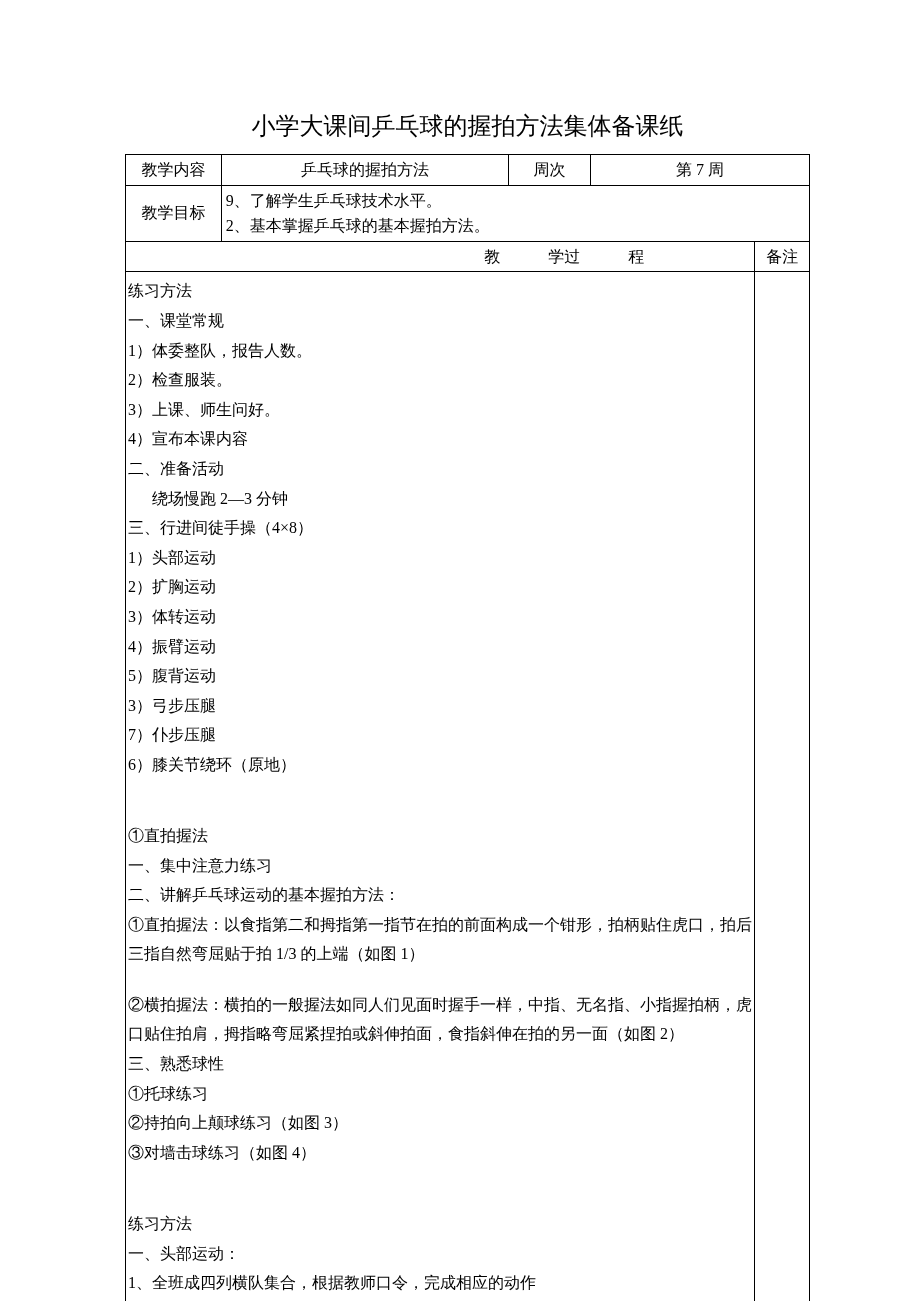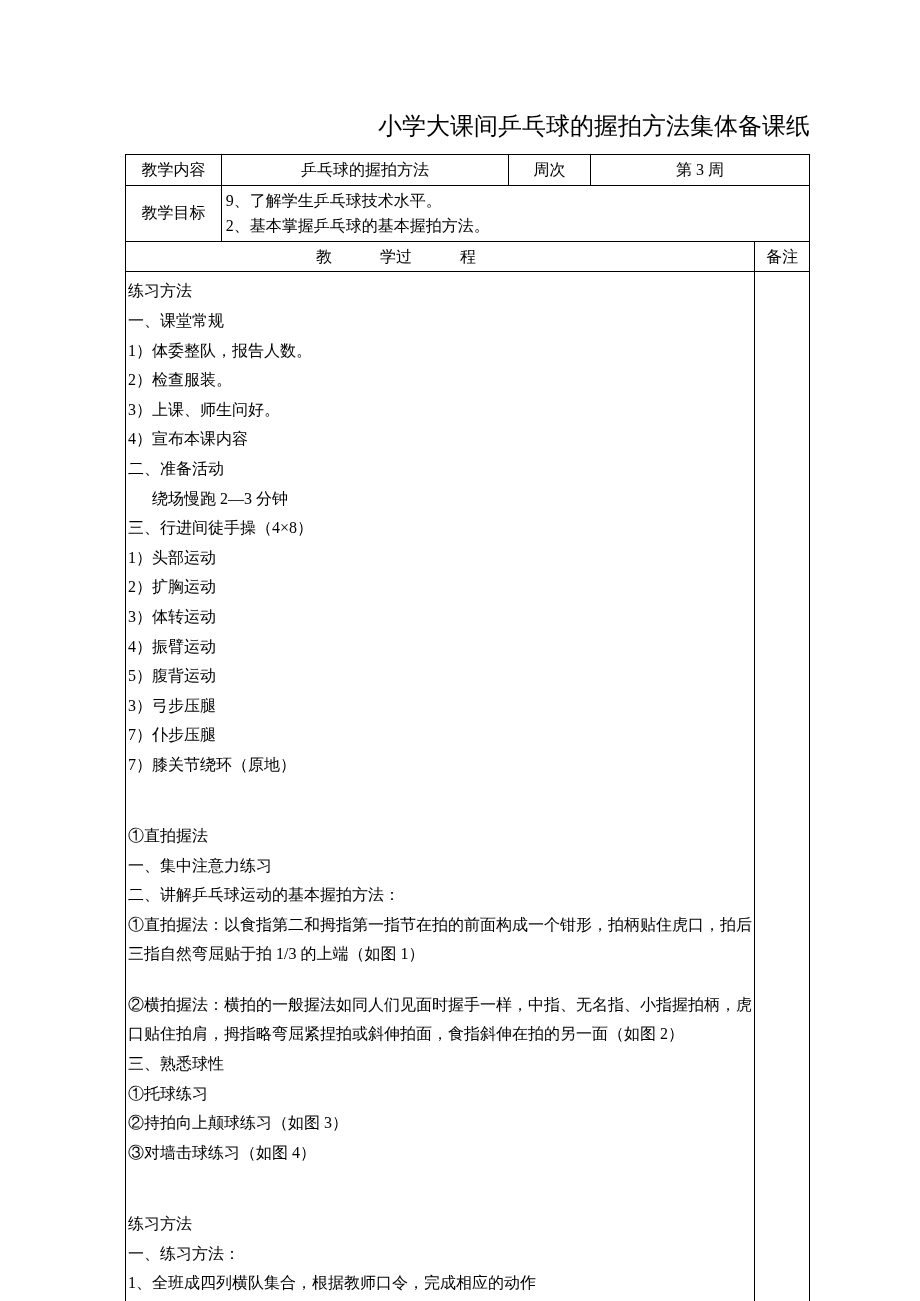--- a/index.html
+++ b/index.html
@@ -11,21 +11,21 @@
     color: #000;
     width: 920px;
   }
   .page {
     padding: 110px 110px 0 125px;
     box-sizing: border-box;
   }
   h1 {
     font-weight: normal;
     font-size: 24px;
-    text-align: right;
+    text-align: center;
     margin: 0 0 12px 0;
     font-family: "SimSun", "宋体", serif;
   }
   table {
     border-collapse: collapse;
     width: 100%;
     table-layout: fixed;
   }
   td {
     border: 1px solid #000;
@@ -64,34 +64,34 @@
       <col style="width:12%">
       <col style="width:24%">
       <col style="width:8%">
     </colgroup>
 
     <tbody>
         <tr>
       <td class="center">教学内容</td>
       <td class="center">乒乓球的握拍方法</td>
       <td class="center">周次</td>
-      <td class="center" colspan="2">第 3 周</td>
+      <td class="center" colspan="2">第 7 周</td>
     </tr>
 
     <tr>
       <td class="center">教学目标</td>
       <td colspan="4">
         <span>9、了解学生乒乓球技术水平。</span><br>
         <span>2、基本掌握乒乓球的基本握拍方法。</span>
       </td>
     </tr>
 
     <tr>
       <td colspan="4" class="center">
-        <span style="display:inline-block; width:80%; text-align:left; padding-left:30%;">
+        <span style="display:inline-block; width:80%; text-align:center; padding-left:30%;">
           <span>教</span>
           <span style="display:inline-block; width:40px;"></span>
           <span>学过</span>
           <span style="display:inline-block; width:40px;"></span>
           <span>程</span>
         </span>
       </td>
       <td class="center">备注</td>
     </tr>
 
@@ -106,36 +106,36 @@
         <span>二、准备活动</span><br>
         <span class="indent">绕场慢跑 2—3 分钟</span><br>
         <span>三、行进间徒手操（4×8）</span><br>
         <span>1）头部运动</span><br>
         <span>2）扩胸运动</span><br>
         <span>3）体转运动</span><br>
         <span>4）振臂运动</span><br>
         <span>5）腹背运动</span><br>
         <span>3）弓步压腿</span><br>
         <span>7）仆步压腿</span><br>
-        <span>7）膝关节绕环（原地）</span><br>
+        <span>6）膝关节绕环（原地）</span><br>
         <span class="section-gap"></span>
         <span class="section-gap"></span>
         <span>①直拍握法</span><br>
         <span>一、集中注意力练习</span><br>
         <span>二、讲解乒乓球运动的基本握拍方法：</span><br>
         <span>①直拍握法：以食指第二和拇指第一指节在拍的前面构成一个钳形，拍柄贴住虎口，拍后三指自然弯屈贴于拍 1/3 的上端（如图 1）</span><br>
         <span class="section-gap"></span>
         <span>②横拍握法：横拍的一般握法如同人们见面时握手一样，中指、无名指、小指握拍柄，虎口贴住拍肩，拇指略弯屈紧捏拍或斜伸拍面，食指斜伸在拍的另一面（如图 2）</span><br>
         <span>三、熟悉球性</span><br>
         <span>①托球练习</span><br>
         <span>②持拍向上颠球练习（如图 3）</span><br>
         <span>③对墙击球练习（如图 4）</span><br>
         <span class="section-gap"></span>
         <span class="section-gap"></span>
         <span>练习方法</span><br>
-        <span>一、练习方法：</span><br>
+        <span>一、头部运动：</span><br>
         <span>1、全班成四列横队集合，根据教师口令，完成相应的动作</span>
       </td>
       <td></td>
     </tr>
   </tbody>
     </table>
 </div>
 
 </body></html>

